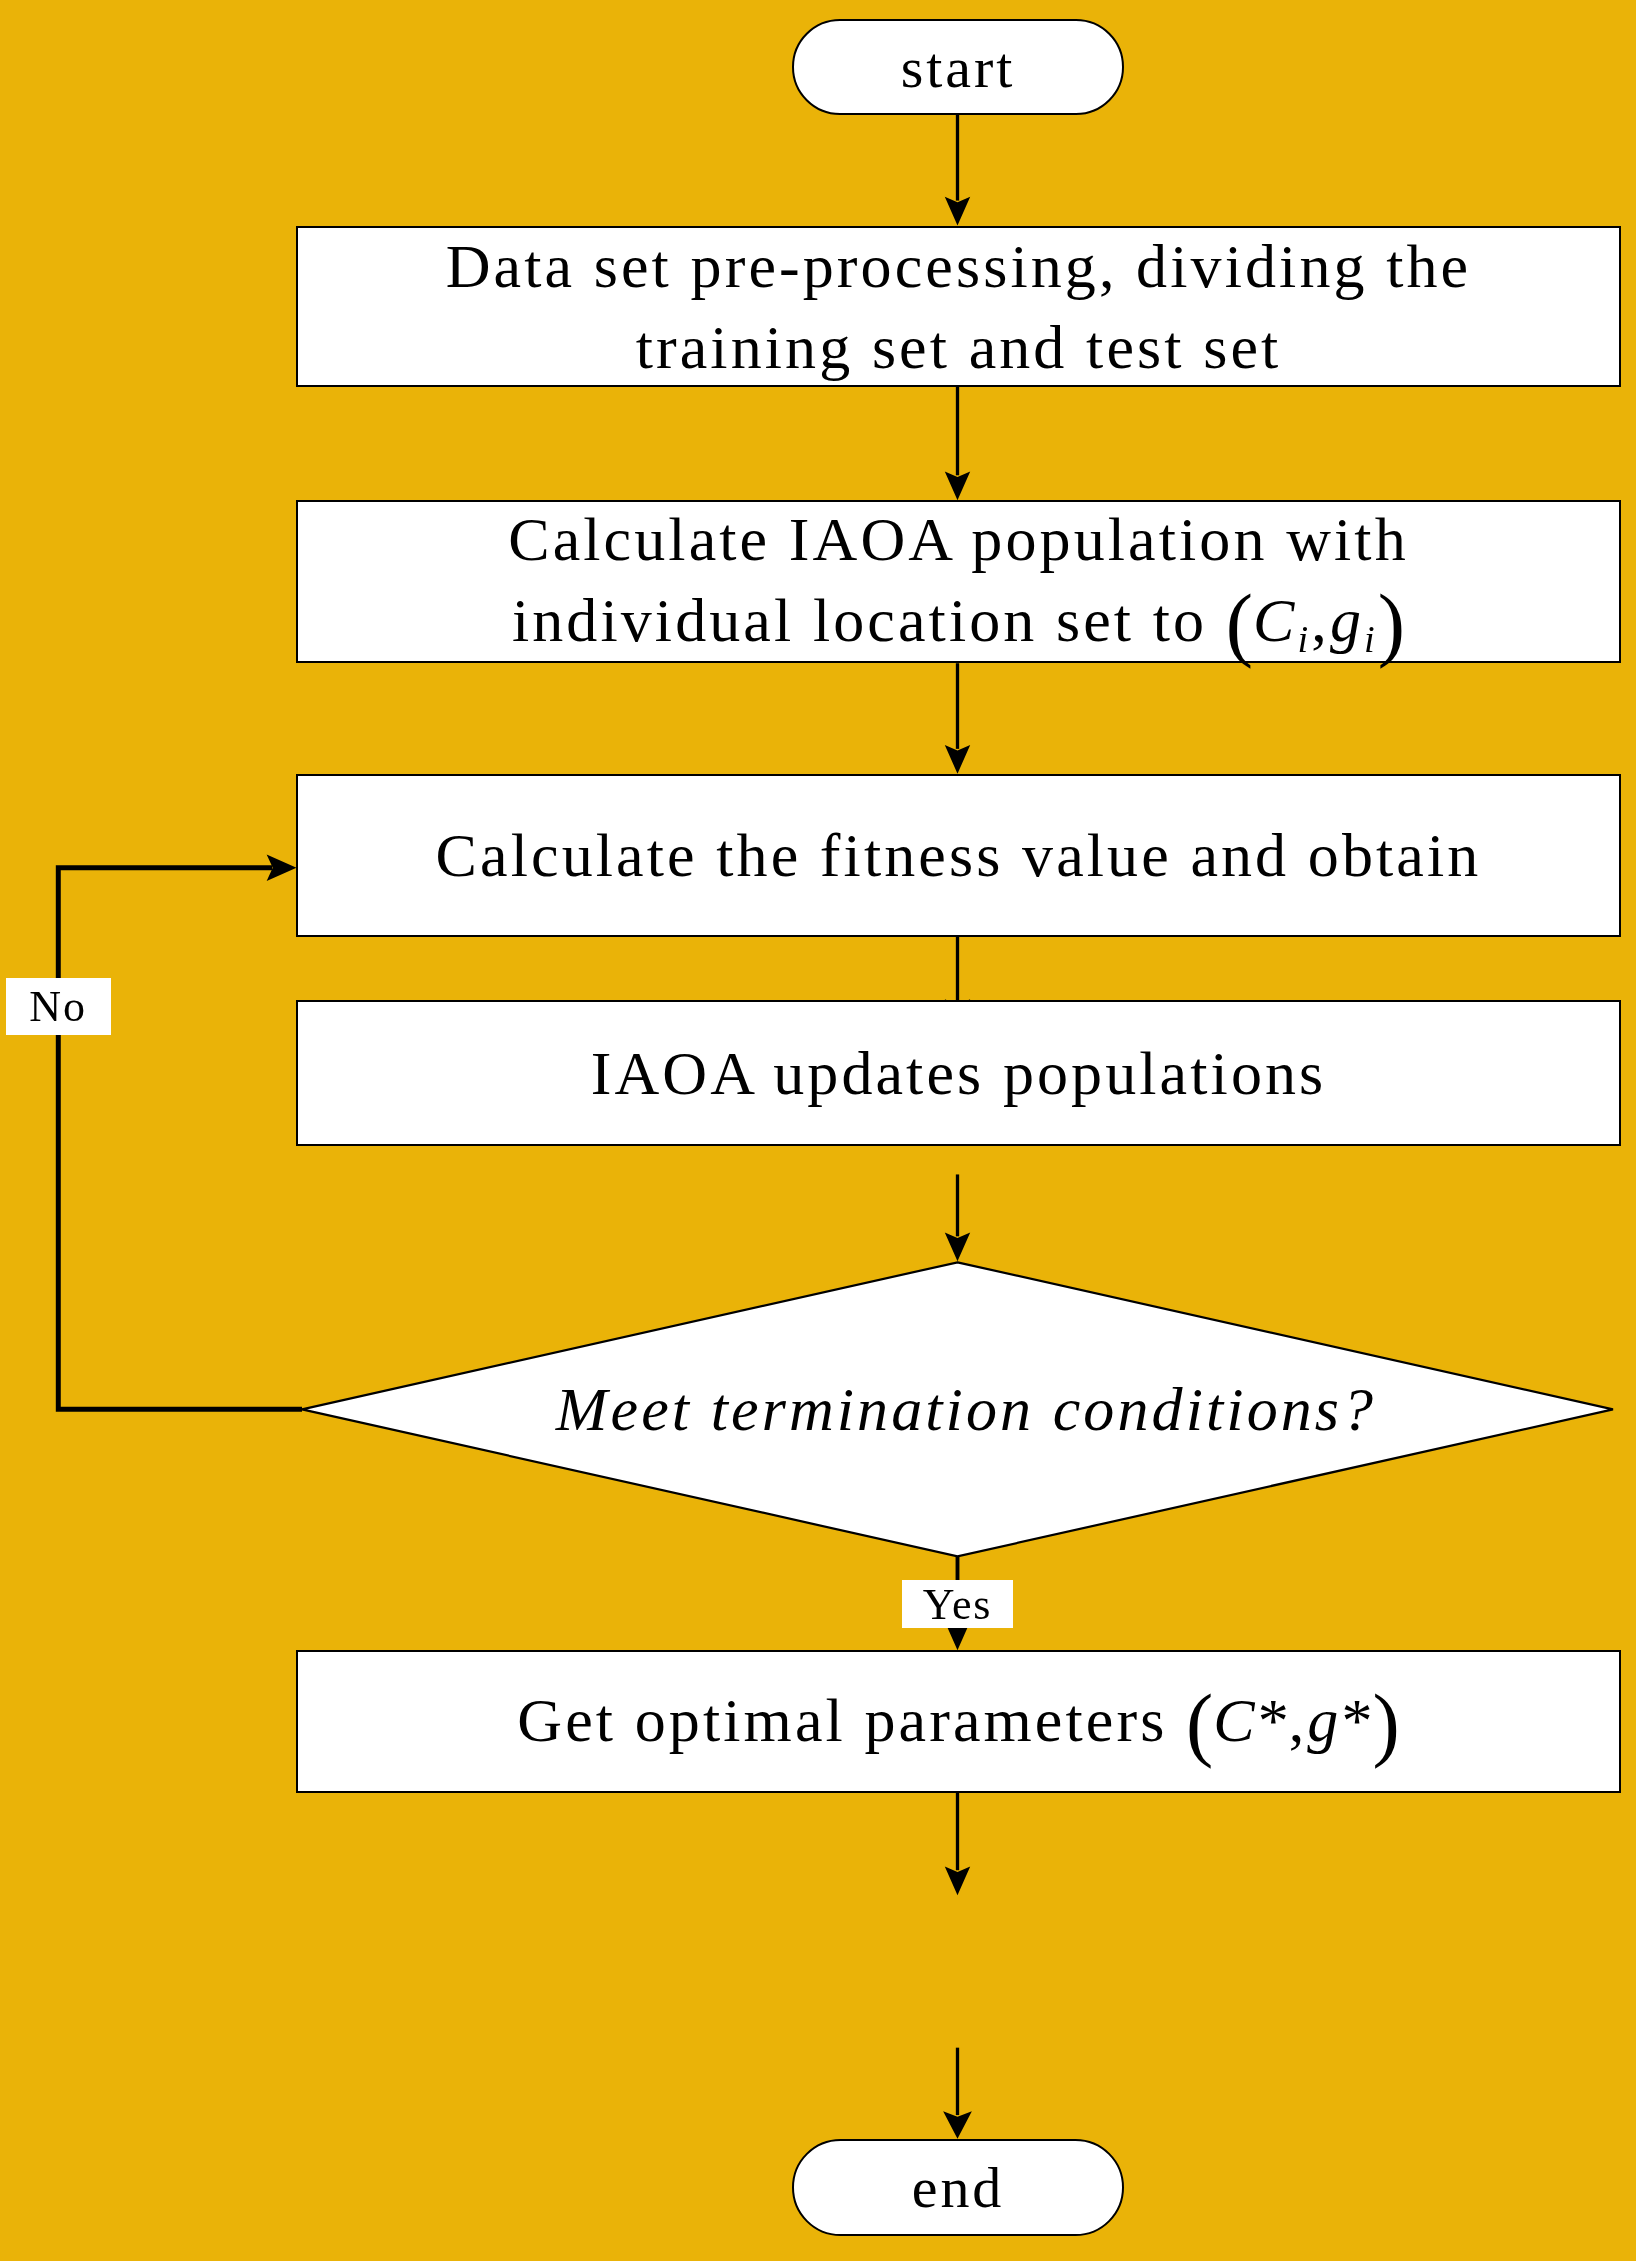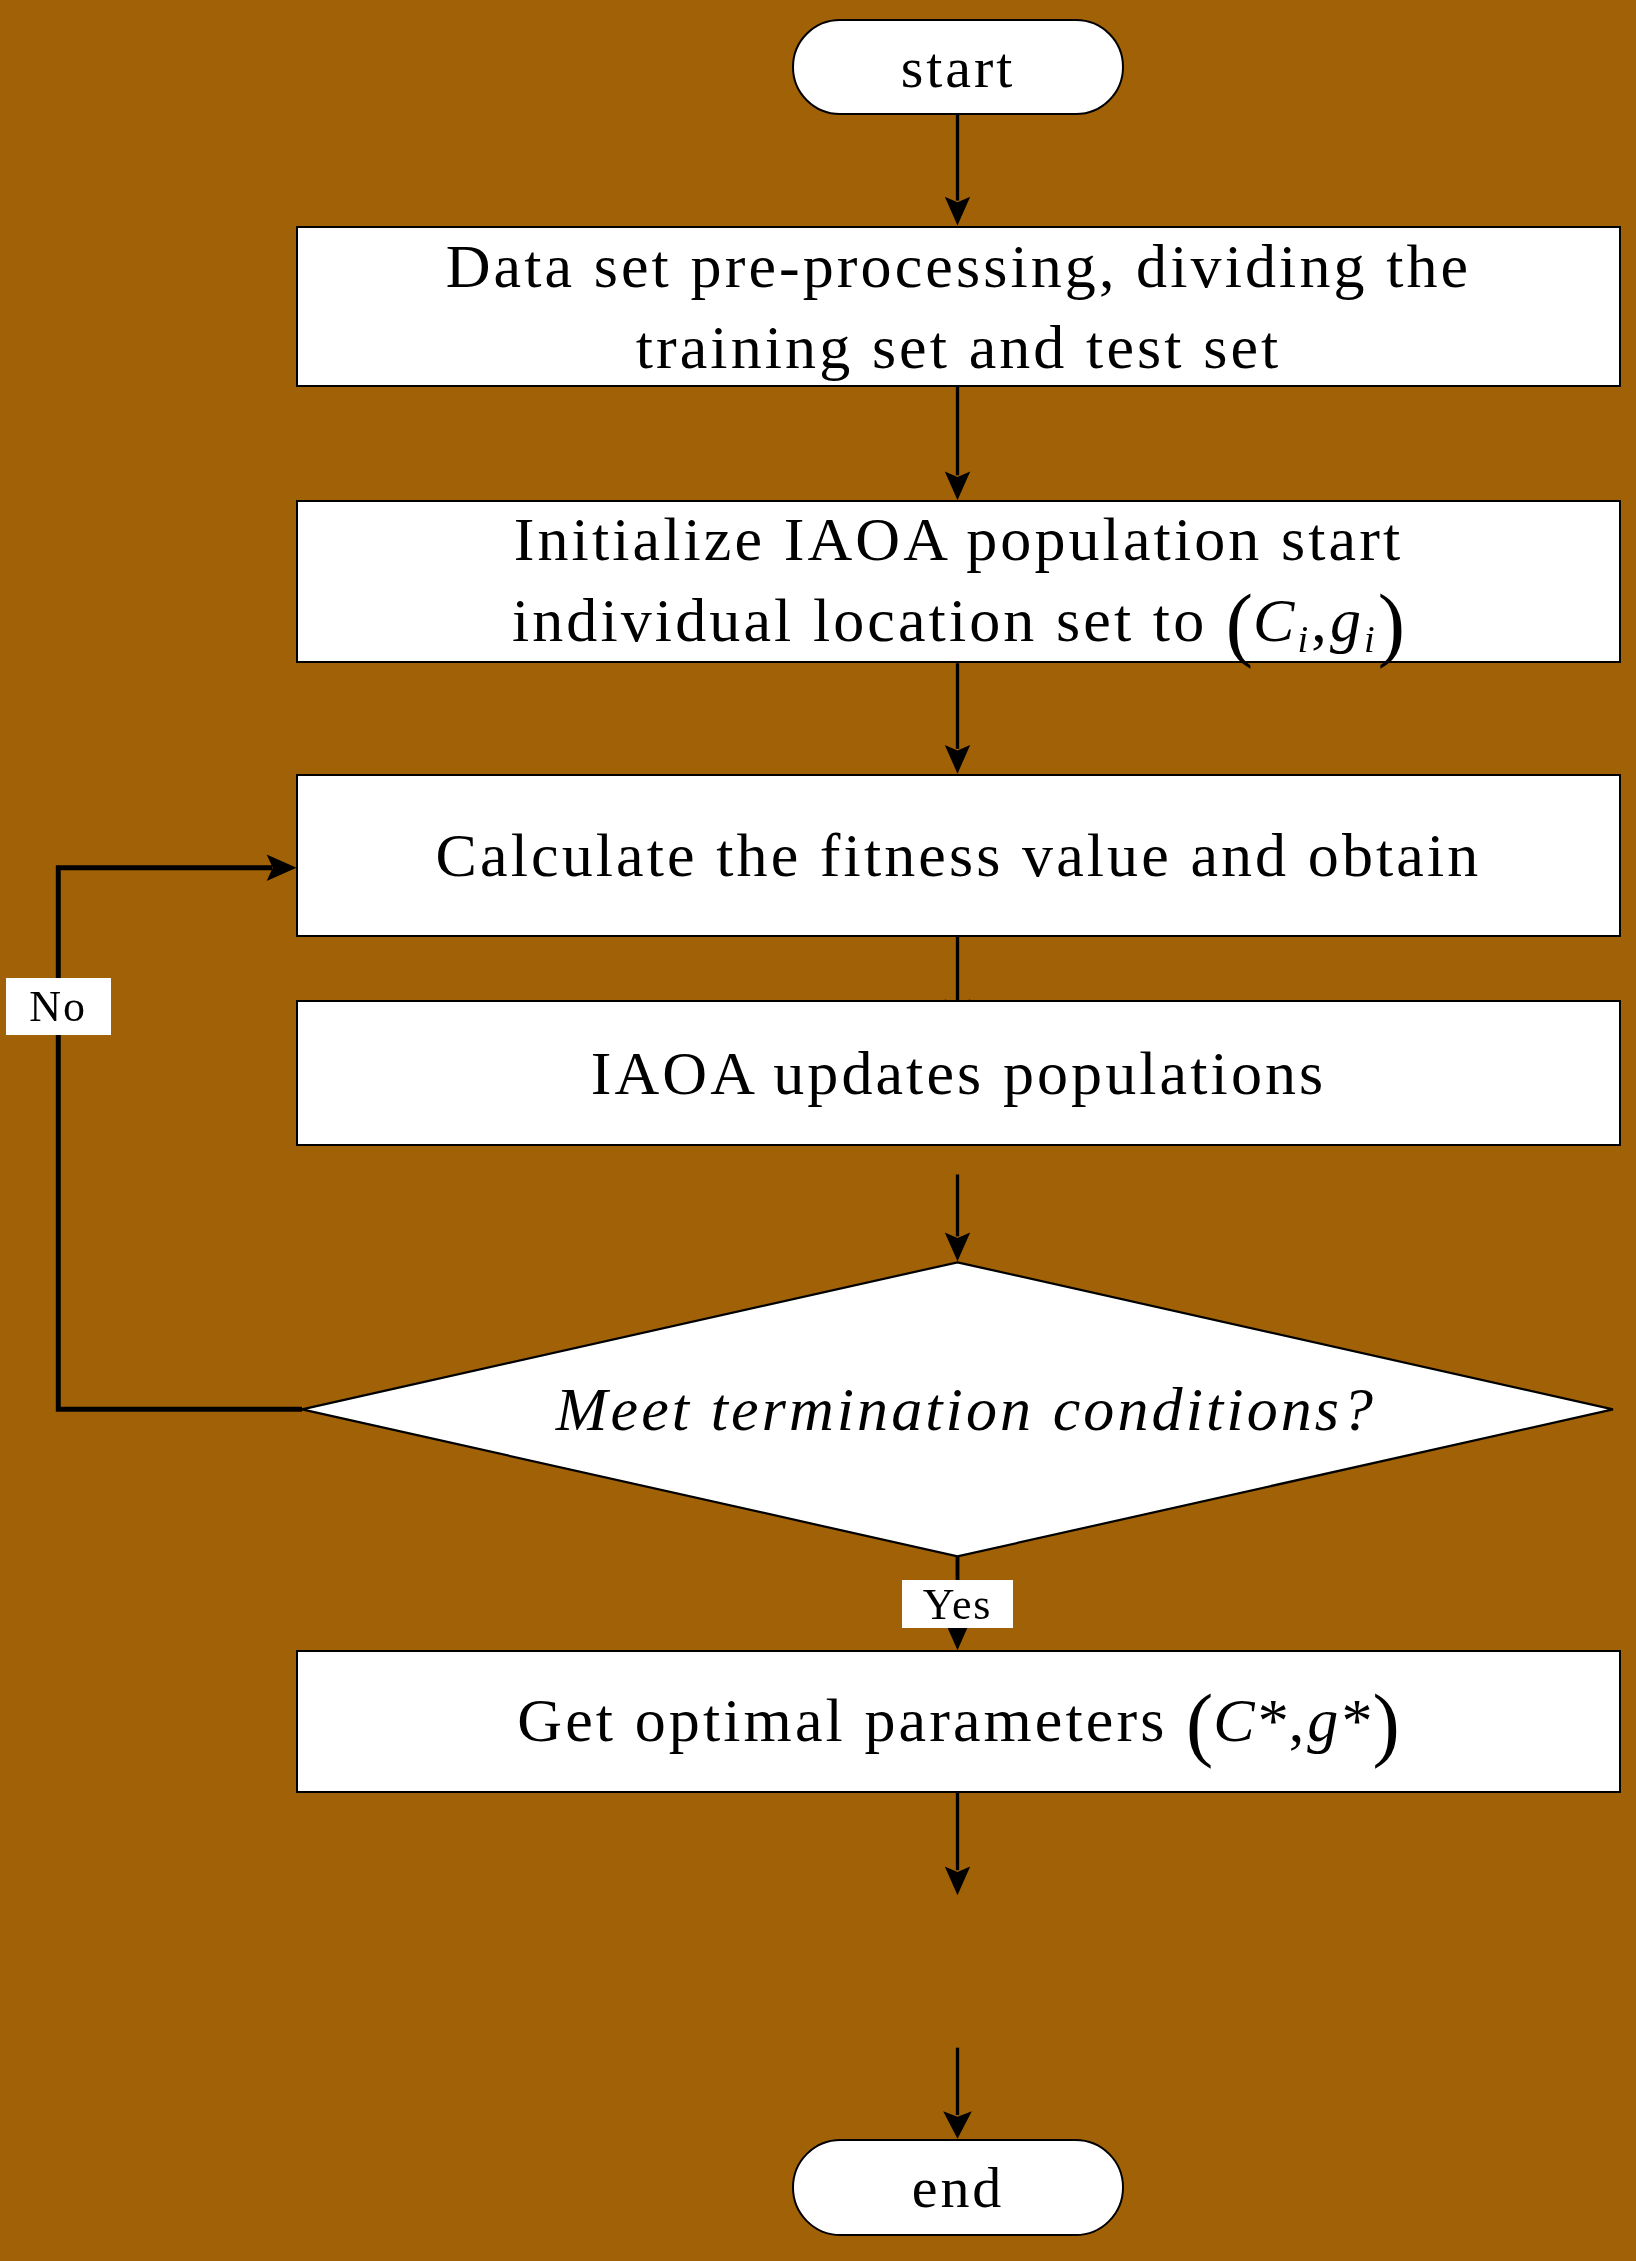--- a/index.html
+++ b/index.html
@@ -4,21 +4,21 @@
 <style>
   html, body {
     margin: 0;
     padding: 0;
     background: #ffffff;
   }
   .canvas {
     position: relative;
     width: 1637px;
     height: 2261px;
-    background: #a16207;
+    background: #eab308;
     font-family: "Liberation Serif", "DejaVu Serif", serif;
     color: #000000;
     overflow: hidden;
   }
   svg.connectors {
     position: absolute;
     left: 0;
     top: 0;
     z-index: 1;
   }
@@ -149,21 +149,21 @@
 
   <div class="node process" style="top:226px; height:161px;">
     <div class="box-label">
       <span>Data set pre-processing, dividing the</span><br>
       <span>training set and test set</span>
     </div>
   </div>
 
   <div class="node process" style="top:500px; height:163px;">
     <div class="box-label">
-      <span>Initialize IAOA population start</span><br>
+      <span>Calculate IAOA population with</span><br>
       <span><span>individual location set to </span><span class="bigparen">(</span><span class="var">C</span><sub class="idx">i</sub><span>,</span><span class="var">g</span><sub class="idx">i</sub><span class="bigparen">)</span></span>
     </div>
   </div>
 
   <div class="node process" style="top:774px; height:163px;">
     <div class="box-label">
       <span>Calculate the fitness value and obtain</span><br>
     </div>
   </div>
 

